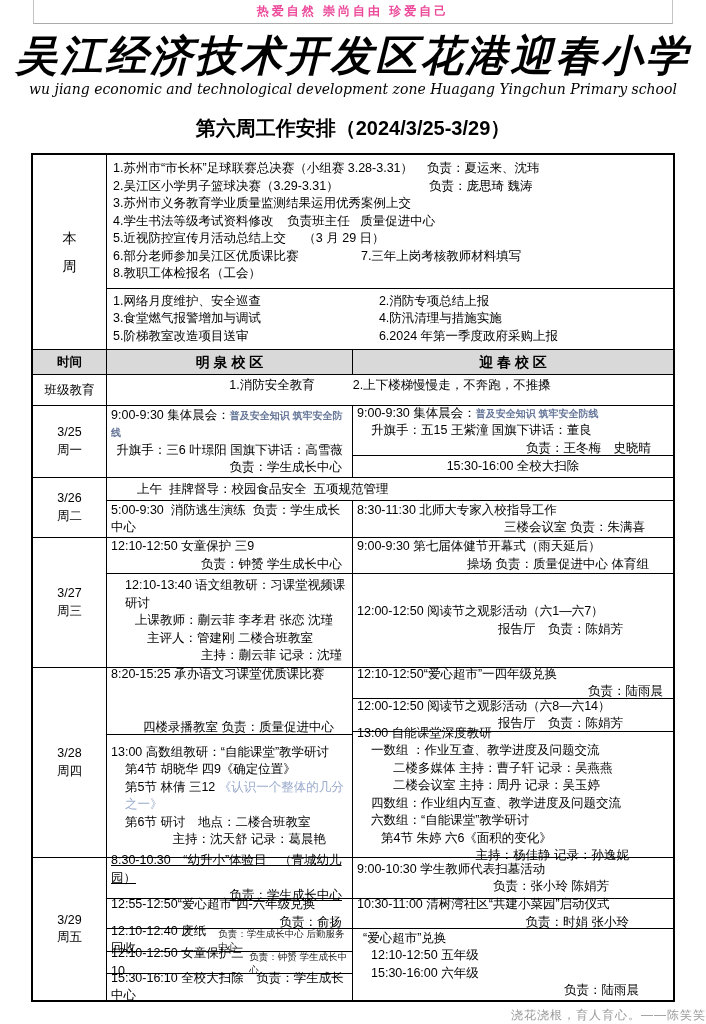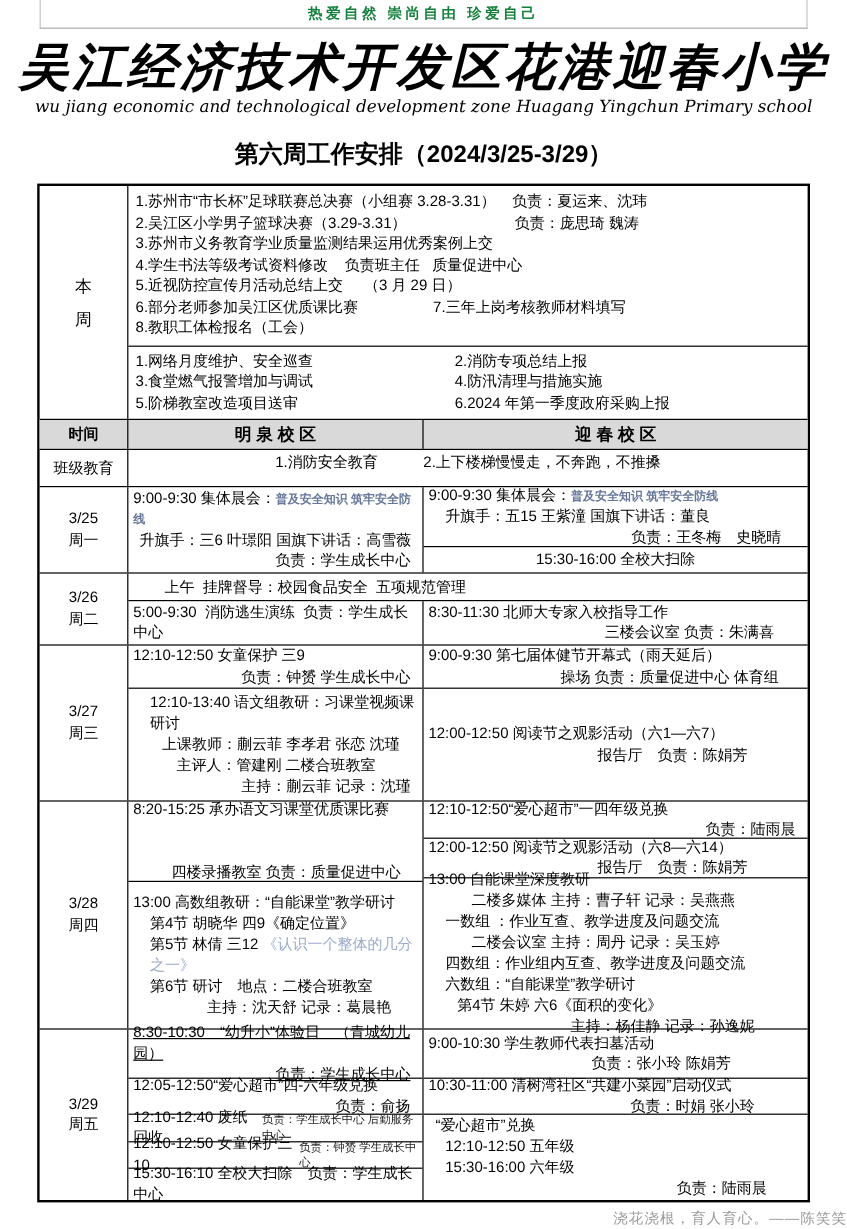--- a/index.html
+++ b/index.html
@@ -11,21 +11,21 @@
   }
   .page { position:relative; width:706px; height:1024px; }
 
   
   .hdr-band {
     height:24px; margin:0 33px;
     border-left:1px solid #c4c4c4; border-right:1px solid #c4c4c4;
     border-bottom:1.5px solid #aaa;
     display:flex; align-items:center; justify-content:center;
   }
-  .slogan { color:#15803d; font-size:12px; font-weight:bold; letter-spacing:3px; }
+  .slogan { color:#ec4899; font-size:12px; font-weight:bold; letter-spacing:3px; }
 
   .school-cn {
     margin-top:8px; text-align:center;
     font-family:"DejaVu Serif","Liberation Serif",serif;
     font-style:italic; font-weight:bold;
     font-size:42px; line-height:1.15; letter-spacing:3px;
   }
   .school-en {
     text-align:center; font-family:"DejaVu Serif","Liberation Serif",serif;
     font-style:italic; font-size:14px; margin-top:1px;
@@ -246,22 +246,22 @@
             <div class="cell" style="height:30px;">
               <div class="ln">12:10-12:50“爱心超市”一四年级兑换</div>
               <div class="ln r">负责：陆雨晨</div>
             </div>
             <div class="cell bt" style="height:33px;">
               <div class="ln">12:00-12:50 阅读节之观影活动（六8—六14）</div>
               <div class="ln r" style="padding-right:46px;">报告厅　负责：陈娟芳</div>
             </div>
             <div class="cell bt" style="flex:1;">
               <div class="ln">13:00 自能课堂深度教研</div>
+              <div class="ln i1">一数组 ：作业互查、教学进度及问题交流</div>
               <div class="ln i3">二楼多媒体 主持：曹子轩 记录：吴燕燕</div>
-              <div class="ln i1">一数组 ：作业互查、教学进度及问题交流</div>
               <div class="ln i3">二楼会议室 主持：周丹 记录：吴玉婷</div>
               <div class="ln i1">四数组：作业组内互查、教学进度及问题交流</div>
               <div class="ln i1">六数组：“自能课堂”教学研讨</div>
               <div class="ln i2">第4节 朱婷 六6《面积的变化》</div>
               <div class="ln r" style="padding-right:40px;">主持：杨佳静 记录：孙逸妮</div>
             </div>
           </div>
         </div>
       </div>
     </div>
@@ -272,21 +272,21 @@
         <div>周五</div>
       </div>
       <div class="rbody">
         <div class="split">
           <div class="mq stack">
             <div class="cell" style="height:40px;text-decoration:underline;">
               <div class="ln">8:30-10:30　“幼升小”体验日　（青城幼儿园）</div>
               <div class="ln r">负责：学生成长中心</div>
             </div>
             <div class="cell bt" style="height:30px;">
-              <div class="ln">12:05-12:50“爱心超市”四-六年级兑换</div>
+              <div class="ln">12:55-12:50“爱心超市”四-六年级兑换</div>
               <div class="ln r">负责：俞扬</div>
             </div>
             <div class="cell bt" style="height:23px; flex-direction:row; align-items:center;">
               <span class="ln">12:10-12:40 废纸回收</span>
                 <span class="small-note">负责：学生成长中心 后勤服务中心</span>
             </div>
             <div class="cell bt" style="height:22px; flex-direction:row; align-items:center;">
               <span class="ln">12:10-12:50 女童保护三10 </span>
                 <span class="small-note">负责：钟赟 学生成长中心</span>
             </div>

